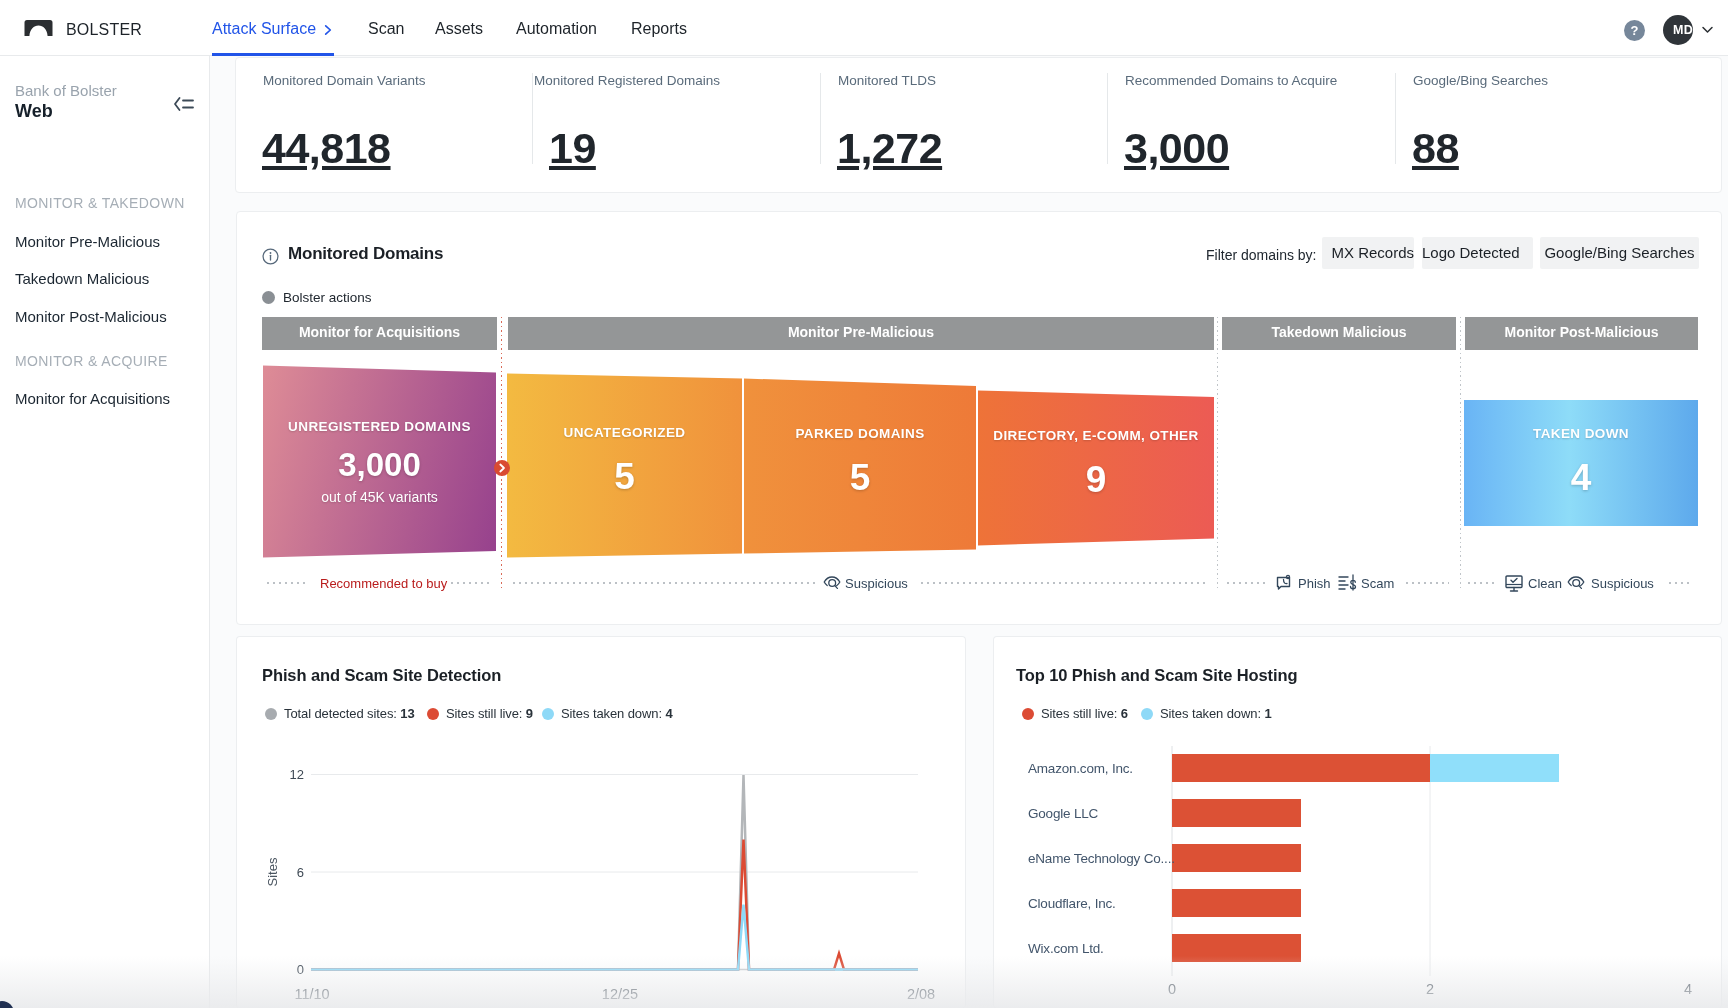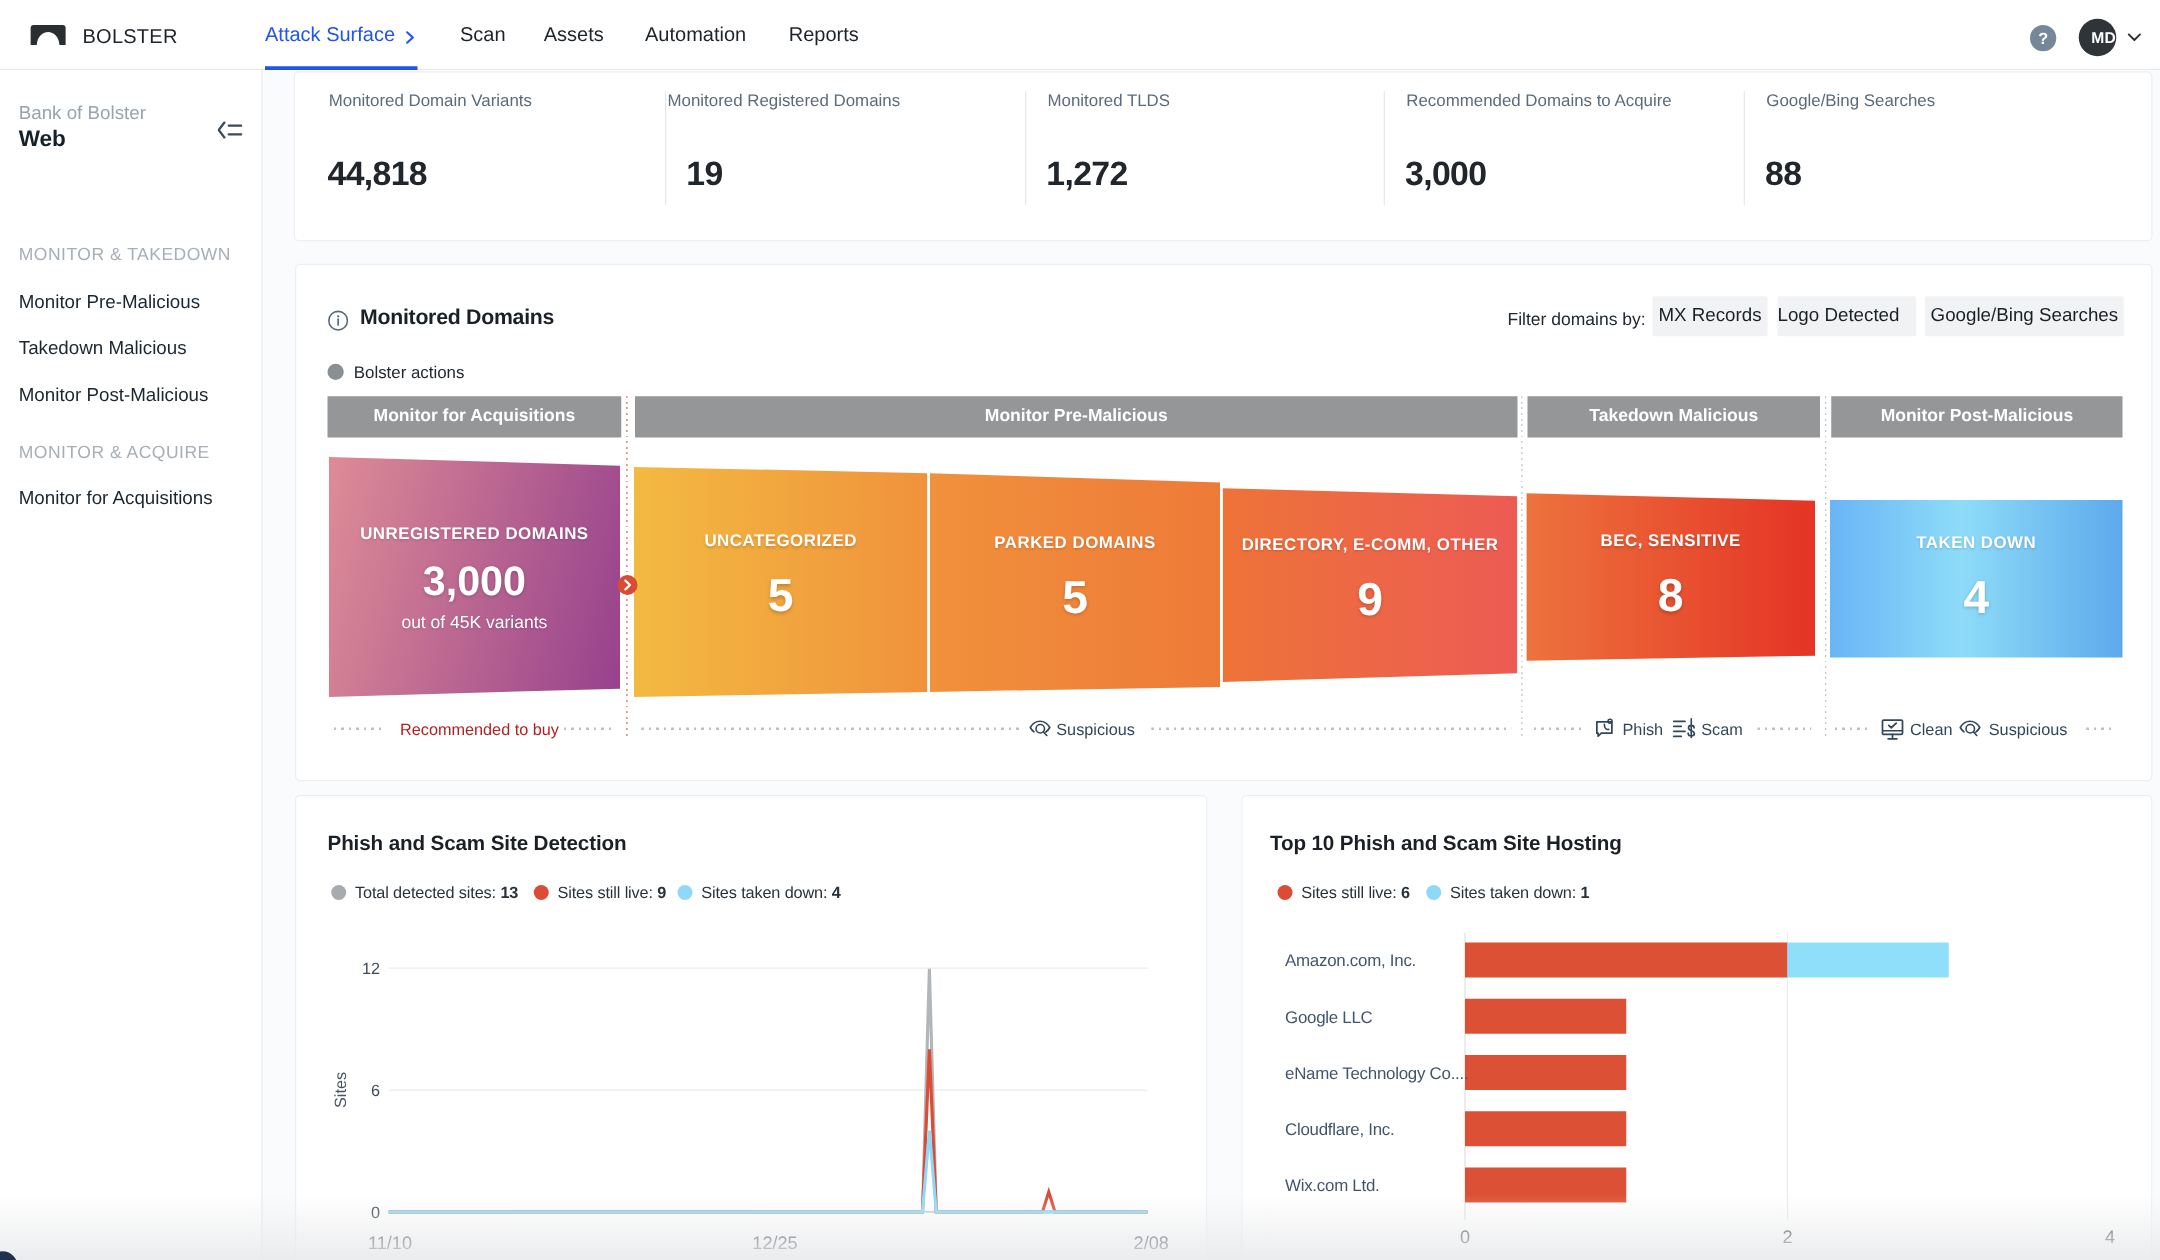--- a/index.html
+++ b/index.html
@@ -22,21 +22,21 @@
 #side .web { position:absolute; left:15px; top:45px; font-size:18px; font-weight:600; color:#16202a; }
 #side .dash { position:absolute; left:0; top:87px; width:210px; height:34px; background:#d7dff7; font-size:15px; font-weight:700; color:#16202a; line-height:34px; }
 .sec { position:absolute; left:15px; font-size:14px; color:#a6aeb6; letter-spacing:0.4px; }
 .sitem { position:absolute; left:15px; font-size:15px; color:#1b2631; }
 
 
 .card { position:absolute; background:#fff; border:1px solid #eceef0; border-radius:4px; }
 
 
 .stat-label { position:absolute; top:15px; font-size:13.5px; color:#5a6b7b; }
-.stat-num { position:absolute; top:66px; font-size:27px; font-weight:700; color:#20262c; letter-spacing:-0.5px; }
+.stat-num { position:absolute; top:66px; font-size:43px; font-weight:700; color:#20262c; letter-spacing:-0.5px;text-decoration:underline; }
 .stat-div { position:absolute; top:15px; width:1px; height:91px; background:#e5e8ea; }
 
 
 .fbar { position:absolute; top:105px; height:33px; background:#949697; color:#fff; font-size:14px; font-weight:700; text-align:center; line-height:31px; }
 
 
 .seg { position:absolute; display:flex; flex-direction:column; align-items:center; justify-content:center; color:#fff; text-align:center; }
 .seg .lab { font-size:13.5px; font-weight:700; letter-spacing:0.4px; text-shadow:0 1px 2px rgba(0,0,0,0.18); }
 .seg .num { font-size:37px; font-weight:700; text-shadow:0 1px 3px rgba(0,0,0,0.22); margin-top:16px; }
 .seg .cap { font-size:14px; margin-top:5px; text-shadow:0 1px 2px rgba(0,0,0,0.18); }
@@ -111,21 +111,21 @@
 </div>
 
 <div class="card" id="domains" style="left:236px;top:211px;width:1486px;height:414px">
   <svg class="abs" style="left:25px;top:36px" width="17" height="17" viewBox="0 0 19 19">
     <circle cx="9.5" cy="9.5" r="8.3" fill="none" stroke="#56687a" stroke-width="1.4"></circle>
     <path d="M9.5,8.2 V13.4" stroke="#56687a" stroke-width="1.5" stroke-linecap="round"></path>
     <circle cx="9.5" cy="5.6" r="1" fill="#56687a"></circle>
   </svg>
   <div class="abs" style="left:51px;top:32px;font-size:17px;font-weight:700;letter-spacing:-0.2px;color:#1b2026">Monitored Domains</div>
   <div class="abs" style="left:969px;top:35px;font-size:14px;color:#202830">Filter domains by:</div>
-  <div class="abs" style="left:1085px;top:25px;width:92px;height:32px;background:#f1f2f3;border-radius:2px;font-size:15px;color:#1b2026;text-align:center;line-height:32px">MX Records</div>
+  <div class="abs" style="left:1085px;top:25px;width:92px;height:32px;background:#f1f2f3;border-radius:2px;font-size:15px;color:#1b2026;text-align:right;line-height:32px">MX Records</div>
   <div class="abs" style="left:1185px;top:25px;width:111px;height:32px;background:#f1f2f3;border-radius:2px;font-size:15px;color:#1b2026;line-height:32px">Logo Detected</div>
   <div class="abs" style="left:1303px;top:25px;width:159px;height:32px;background:#f1f2f3;border-radius:2px;font-size:15px;color:#1b2026;text-align:center;line-height:32px">Google/Bing Searches</div>
   <div class="abs" style="left:25px;top:79px;width:13px;height:13px;border-radius:50%;background:#8a8f94"></div>
   <div class="abs" style="left:46px;top:78px;font-size:13.5px;color:#212830">Bolster actions</div>
 
   <div class="fbar" style="left:25px;width:235px">Monitor for Acquisitions</div>
   <div class="fbar" style="left:271px;width:706px">Monitor Pre-Malicious</div>
   <div class="fbar" style="left:985px;width:234px">Takedown Malicious</div>
   <div class="fbar" style="left:1228px;width:233px">Monitor Post-Malicious</div>
 
@@ -142,24 +142,20 @@
     <div class="lab">UNCATEGORIZED</div>
     <div class="num">5</div>
   </div>
   <div class="seg" style="left:507px;top:166px;width:232px;height:176px;padding-bottom:8px;background:linear-gradient(to right,#f0913c,#ee7a38);clip-path:polygon(0 0.5px,232px 8px,232px 171.5px,0 175.5px)">
     <div class="lab">PARKED DOMAINS</div>
     <div class="num">5</div>
   </div>
   <div class="seg" style="left:741px;top:178px;width:236px;height:156px;padding-bottom:8px;background:linear-gradient(to right,#ee7338,#ec5b54);clip-path:polygon(0 0.5px,236px 7px,236px 148.5px,0 155.5px)">
     <div class="lab">DIRECTORY, E-COMM, OTHER</div>
     <div class="num">9</div>
-  </div>
-  <div class="seg" style="left:984px;top:182px;width:231px;height:135px;background:linear-gradient(to right,#ed733d,#e43425);clip-path:polygon(0 0.5px,231px 6.5px,231px 130.5px,0 134.5px)">
-    <div class="lab">BEC, SENSITIVE</div>
-    <div class="num">8</div>
   </div>
   <div class="seg" style="left:1227px;top:188px;width:234px;height:126px;padding-top:1px;padding-bottom:2px;background:linear-gradient(to right,#69b4f5,#8edcf8 45%,#5da9ec)">
     <div class="lab">TAKEN DOWN</div>
     <div class="num">4</div>
   </div>
 
   <div class="abs" style="left:257px;top:248px;width:16px;height:16px;border-radius:50%;background:#d94b32">
     <svg width="16" height="16" viewBox="0 0 16 16">
         <path d="M6.3,4.5 L10,8 L6.3,11.5" stroke="#fff" stroke-width="1.8" fill="none" stroke-linecap="round" stroke-linejoin="round"></path>
       </svg>

